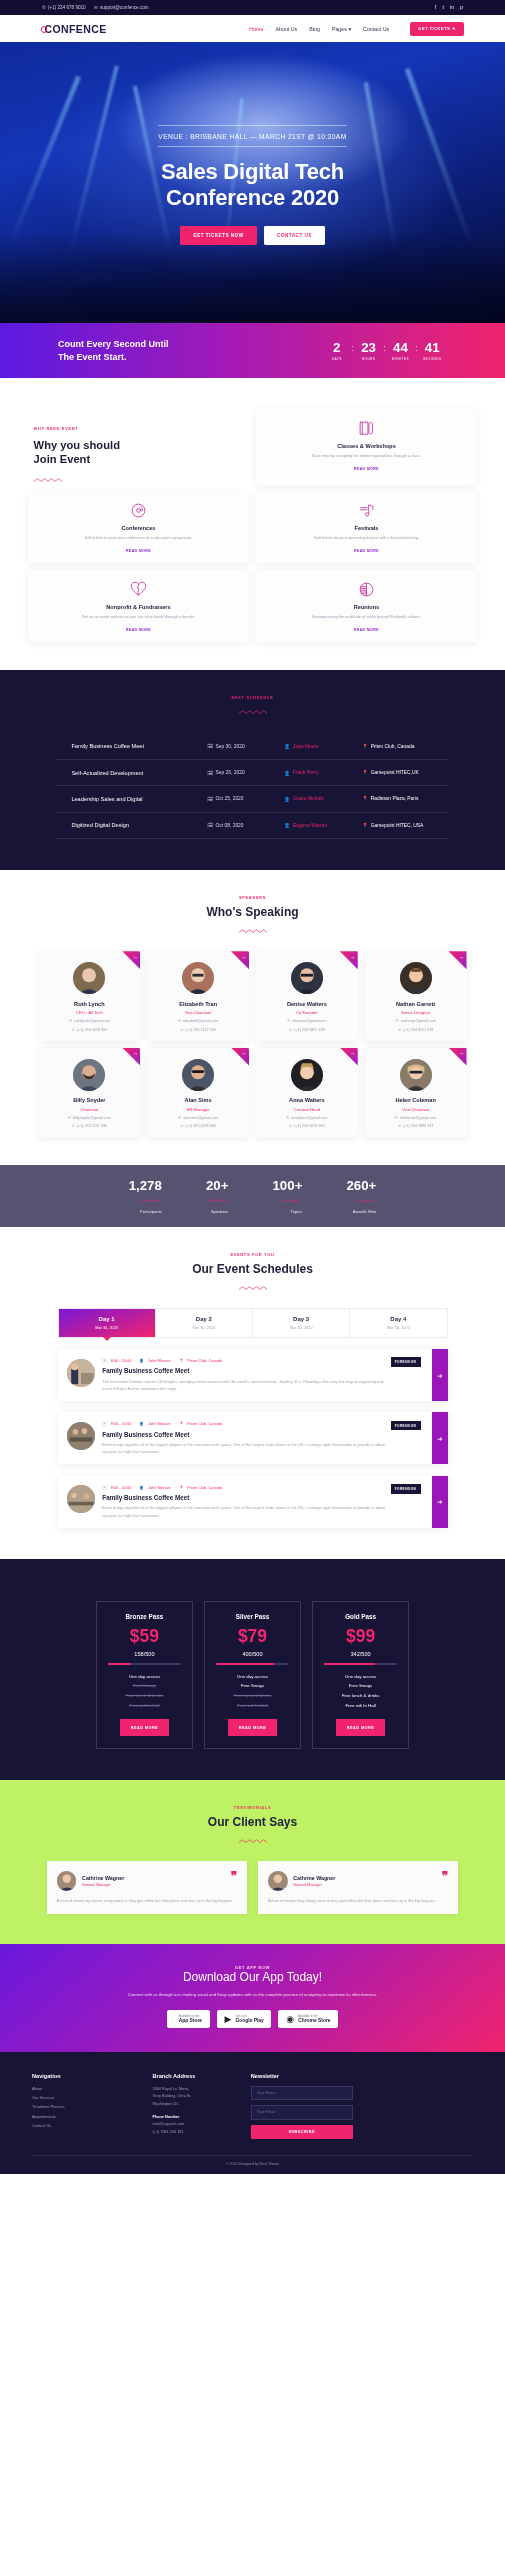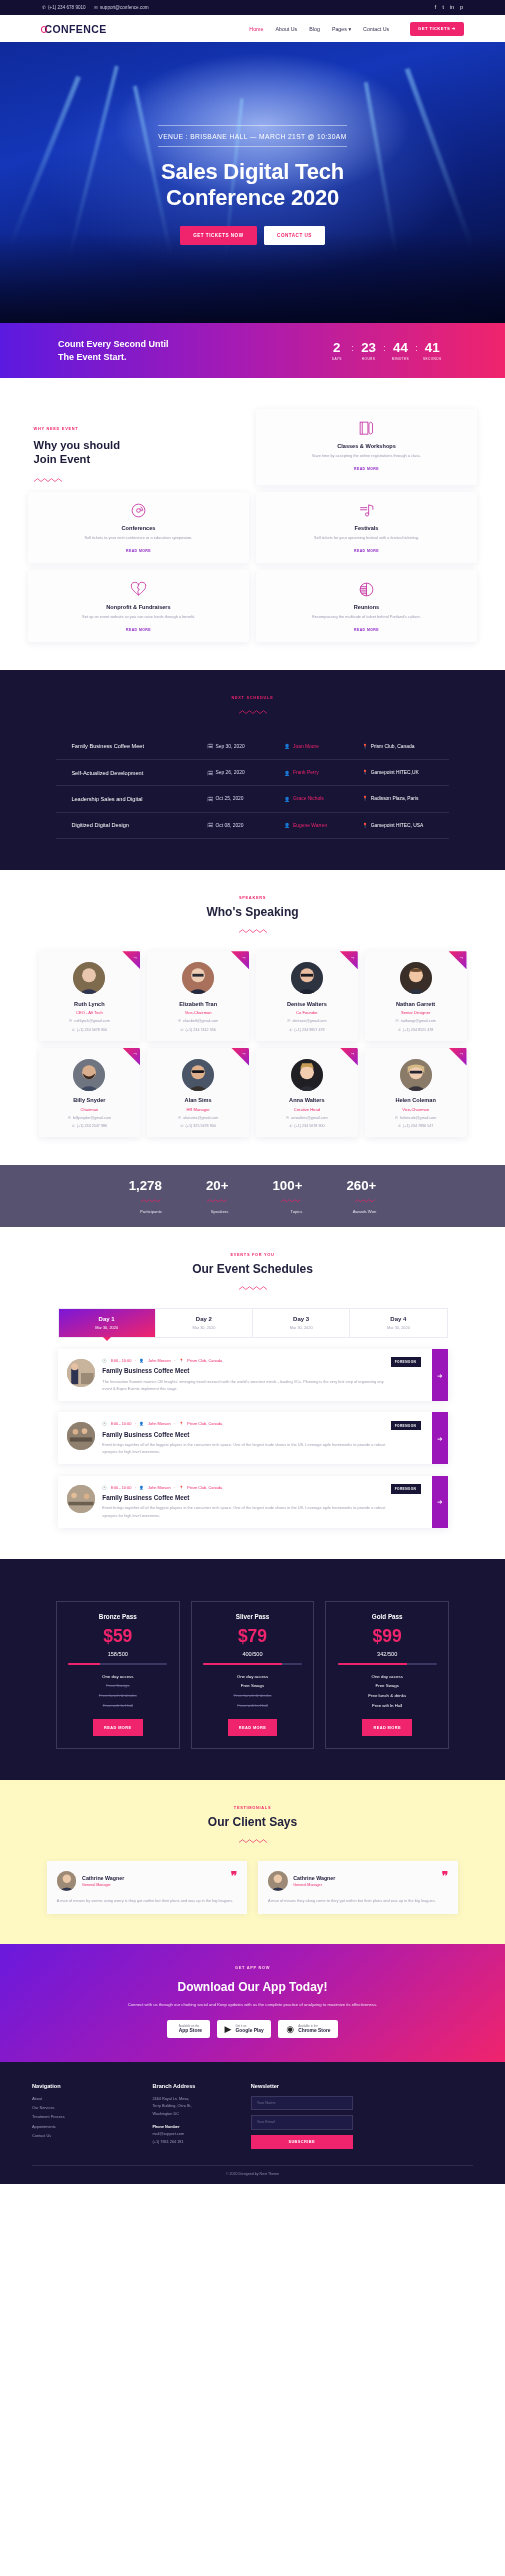--- a/index.html
+++ b/index.html
@@ -102,47 +102,47 @@
   .scard .thumb{width:28px;height:28px;border-radius:50%;background:#b5a99a;margin:9.8px 7px 9.8px 9.8px;flex:none;overflow:hidden;}
   .scard .body{flex:1;padding:9px 7px 9px 0;}
   .meta{font-size:3.9px;color:#f0246c;display:flex;align-items:center;gap:3.5px;}
   .scard h5{font-size:6.3px;font-weight:bold;color:#1d1b38;margin-top:4.2px;}
   .scard p{font-size:3.9px;color:#a09daf;line-height:1.85;margin-top:3.5px;padding-right:32px;}
   .tag{position:absolute;top:8.4px;right:27px;background:#171436;color:#fff;font-size:3.2px;letter-spacing:0.4px;padding:2.8px 4.2px;font-weight:bold;}
   .arrowcol{width:15.4px;background:#9b16b8;display:flex;align-items:center;justify-content:center;color:#fff;font-size:6.3px;flex:none;}
 
   
   .pricing{background:#171436;padding:25px 0 31px;}
-  .pr-grid{width:393px;margin:17px auto 0;display:grid;grid-template-columns:repeat(3,1fr);gap:11.2px;}
+  .pr-grid{width:313px;margin:17px auto 0;display:grid;grid-template-columns:repeat(3,1fr);gap:11.2px;}
   .prcard{border:0.7px solid rgba(255,255,255,.16);padding:11.2px 11.2px 12.6px;text-align:center;}
   .prcard h5{color:#fff;font-size:6.3px;font-weight:bold;}
   .prcard .price{color:#f0246c;font-size:17.5px;font-weight:bold;margin-top:5.6px;}
   .prcard .seats{color:#fff;font-size:5.6px;margin-top:4.9px;}
   .bar{height:2.1px;background:#3b3764;margin-top:5.6px;border-radius:1.4px;overflow:hidden;}
   .bar i{display:block;height:100%;background:#f0246c;}
   .plist{margin-top:8.4px;}
   .plist div{font-size:4.4px;color:#fff;margin-bottom:4.9px;}
   .plist div.off{color:#6f6a94;text-decoration:line-through;}
   .prbtn{display:inline-block;margin-top:6.3px;background:#f0246c;color:#fff;font-size:3.9px;font-weight:bold;letter-spacing:0.4px;padding:5.6px 11.2px;}
 
   
-  .testi{padding:25px 0 29.5px;background:#fef9c3;}
+  .testi{padding:25px 0 29.5px;background:#bef264;}
   .tgrid{width:411px;margin:15.4px auto 0;display:grid;grid-template-columns:1fr 1fr;gap:11.2px;}
   .tcard{background:#fbfbfc;box-shadow:0 1.4px 7px rgba(30,20,80,.08);padding:9.8px 9.8px;position:relative;}
   .thead{display:flex;align-items:center;gap:5.6px;}
   .thead .av{width:19.7px;height:19.7px;border-radius:50%;background:#c8bcae;overflow:hidden;flex:none;}
   .thead h5{font-size:5.3px;font-weight:bold;color:#1d1b38;}
   .thead .r{font-size:3.7px;color:#f0246c;margin-top:2.1px;}
   .quote{position:absolute;top:9px;right:9.8px;color:#f0246c;font-size:12px;font-weight:bold;line-height:1;}
   .tcard p{font-size:3.9px;color:#a09daf;line-height:1.9;margin-top:6.3px;}
 
   
   .app{background:linear-gradient(140deg,#6a19dd 0%,#a51ab4 48%,#f0246c 100%);padding:21px 0 24px;text-align:center;}
   .app .eb{color:#ffd2e6;font-size:3.9px;letter-spacing:0.7px;font-weight:bold;}
-  .app h2{color:#fff;font-size:12px;font-weight:bold;margin-top:10px;}
+  .app h2{color:#fff;font-size:12px;font-weight:normal;margin-top:0;}
   .app p{color:#f3dcf2;font-size:4.2px;line-height:1.8;margin-top:7px;}
   .stores{margin-top:11.2px;display:flex;gap:7px;justify-content:center;}
   .store{background:#fff;border-radius:2.1px;padding:4.2px 7.7px;display:flex;align-items:center;gap:4.2px;text-align:left;}
   .store .g{font-size:9px;color:#222;}
   .store .t1{font-size:2.9px;color:#7a7a88;}
   .store .t2{font-size:4.9px;color:#1d1b38;font-weight:bold;}
 
   
   .footer{background:#171436;padding:21px 32px 0;}
   .fgrid{display:grid;grid-template-columns:1.25fr 1fr 1.15fr 1.25fr;gap:9.8px;}

